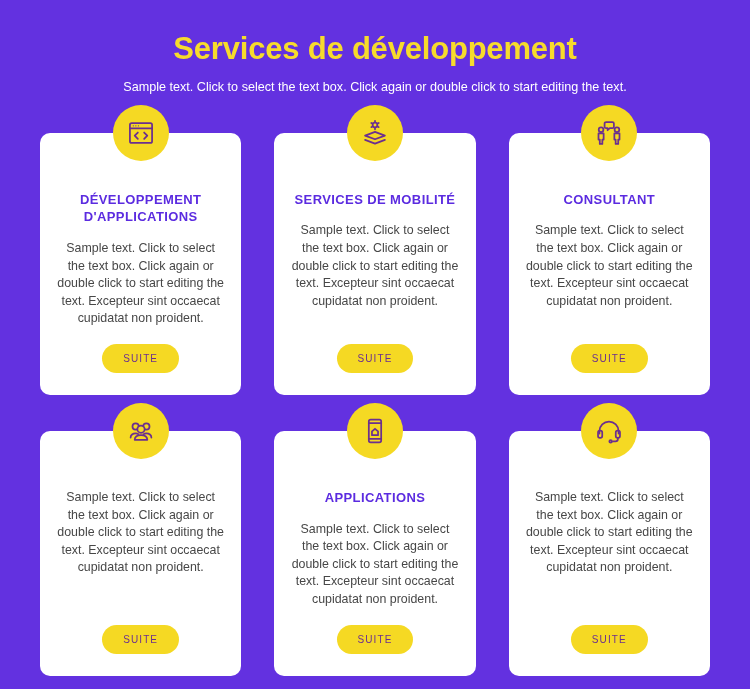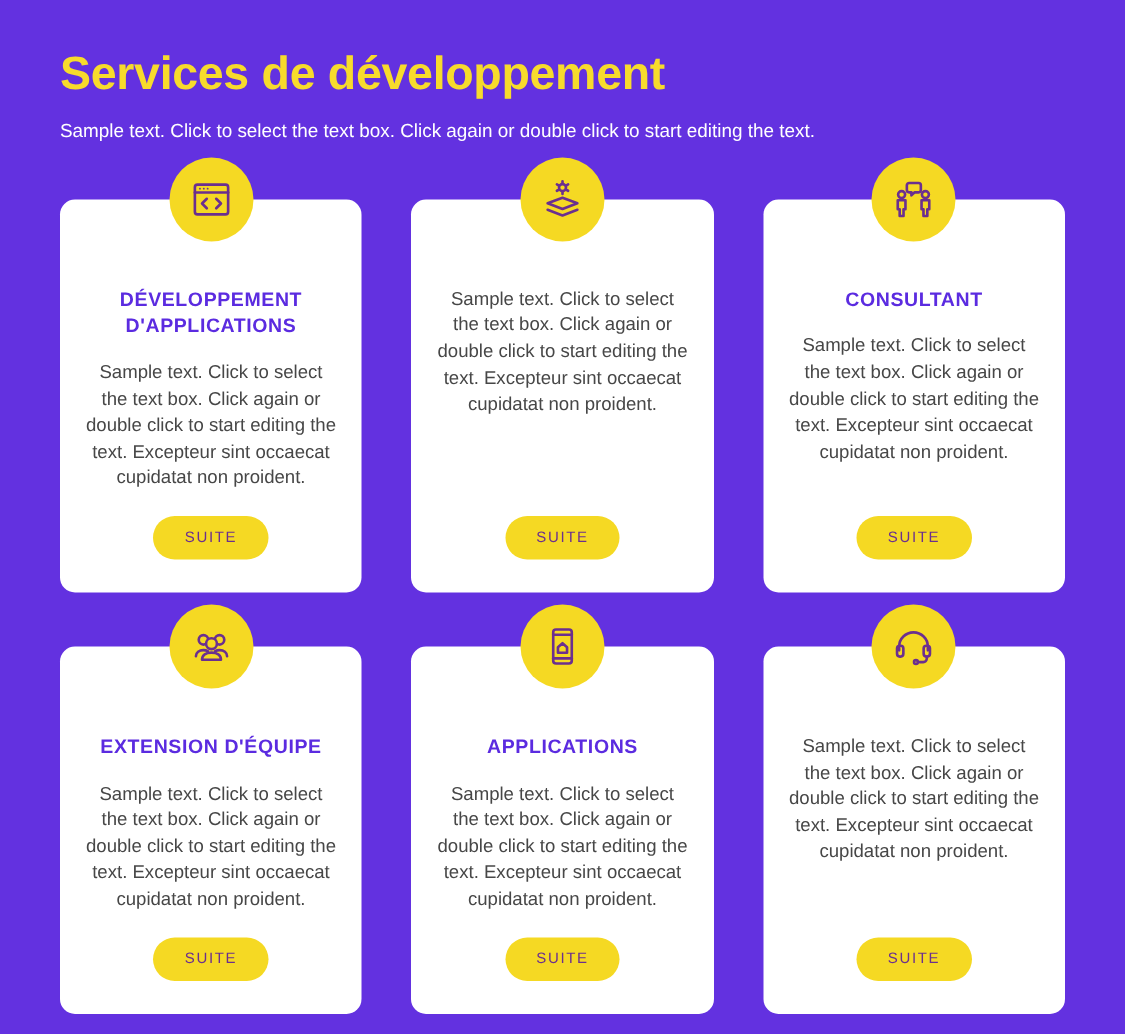--- a/index.html
+++ b/index.html
@@ -14,21 +14,21 @@
     overflow: hidden;
   }
   .page {
     width: 750px;
     height: 689px;
     box-sizing: border-box;
     padding: 0 40px;
     position: relative;
   }
   .hero {
-    text-align: left;
+    text-align: center;
     padding-top: 30px;
   }
   .hero-title {
     color: #f7db2c;
     font-size: 31px;
     font-weight: bold;
     letter-spacing: -0.2px;
     margin: 0;
     line-height: 1.2;
   }
@@ -136,20 +136,21 @@
 
     <div class="card">
       <span class="icon-badge">
         <svg viewBox="0 0 24 24" fill="none" stroke="#6b2f8f" stroke-width="1.5" stroke-linecap="round" stroke-linejoin="round">
           <circle cx="12" cy="5.2" r="2"></circle>
           <path d="M12 1.6v1.1M12 7.7v1.1M8.8 3.4l0.95 0.55M14.25 6.45l0.95 0.55M8.8 7l0.95-0.55M14.25 3.95l0.95-0.55"></path>
           <polygon points="12,11 20.5,14.2 12,17.4 3.5,14.2"></polygon>
           <polyline points="3.5,17.9 12,21.1 20.5,17.9"></polyline>
         </svg>
       </span>
+      <h3 class="card-title">Services de mobilité</h3>
       <p class="card-text">Sample text. Click to select the text box. Click again or double click to start editing the text. Excepteur sint occaecat cupidatat non proident.</p>
       <button class="btn">SUITE</button>
     </div>
 
     <div class="card">
       <span class="icon-badge">
         <svg viewBox="0 0 24 24" fill="none" stroke="#6b2f8f" stroke-width="1.5" stroke-linecap="round" stroke-linejoin="round">
           <path d="M9.5 2.6h5.4a1.3 1.3 0 0 1 1.3 1.3v2.7a1.3 1.3 0 0 1-1.3 1.3h-2.2l-1.9 1.7v-1.7h-1.3a1.3 1.3 0 0 1-1.3-1.3v-2.7a1.3 1.3 0 0 1 1.3-1.3z"></path>
           <circle cx="5.2" cy="9.2" r="2"></circle>
           <path d="M3 12.4h4.4v5.2H6.3v3.8H4.1v-3.8H3z"></path>
@@ -166,21 +167,20 @@
       <span class="icon-badge">
         <svg viewBox="0 0 24 24" fill="none" stroke="#6b2f8f" stroke-width="1.5" stroke-linecap="round" stroke-linejoin="round">
           <circle cx="7.4" cy="8.2" r="2.7"></circle>
           <circle cx="16.6" cy="8.2" r="2.7"></circle>
           <circle cx="12" cy="10.4" r="3.1" fill="#f5d923"></circle>
           <path d="M3.1 17.6c0-2.3 1.9-3.5 4.3-3.5 0.9 0 1.8 0.2 2.5 0.6"></path>
           <path d="M20.9 17.6c0-2.3-1.9-3.5-4.3-3.5-0.9 0-1.8 0.2-2.5 0.6"></path>
           <path d="M6.6 19.6c0-2.7 2.3-4.1 5.4-4.1s5.4 1.4 5.4 4.1z" fill="#f5d923"></path>
         </svg>
       </span>
-      <h3 class="card-title">Extension d'équipe</h3>
       <p class="card-text">Sample text. Click to select the text box. Click again or double click to start editing the text. Excepteur sint occaecat cupidatat non proident.</p>
       <button class="btn">SUITE</button>
     </div>
 
     <div class="card">
       <span class="icon-badge">
         <svg viewBox="0 0 24 24" fill="none" stroke="#6b2f8f" stroke-width="1.5" stroke-linecap="round" stroke-linejoin="round">
           <rect x="6.7" y="2.3" width="10.6" height="19.4" rx="1.6"></rect>
           <line x1="6.7" y1="5.3" x2="17.3" y2="5.3"></line>
           <line x1="6.7" y1="18.8" x2="17.3" y2="18.8"></line>

